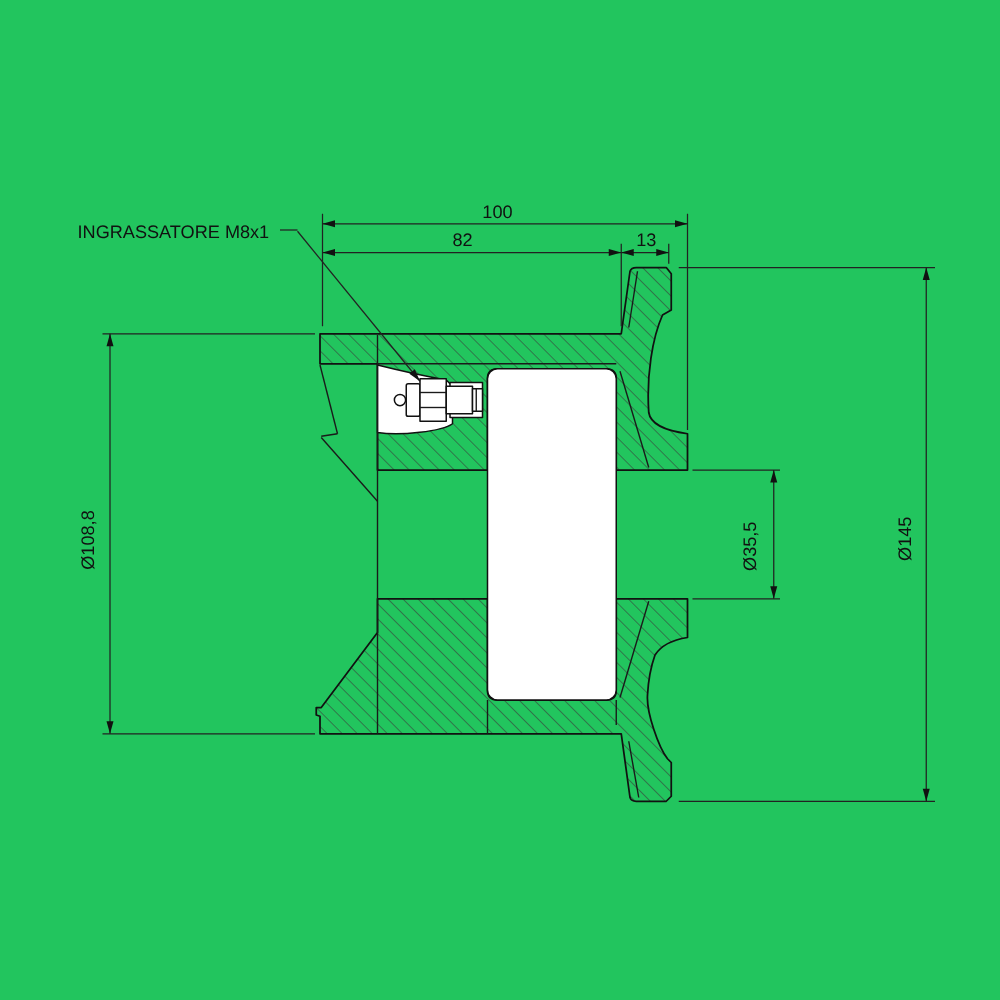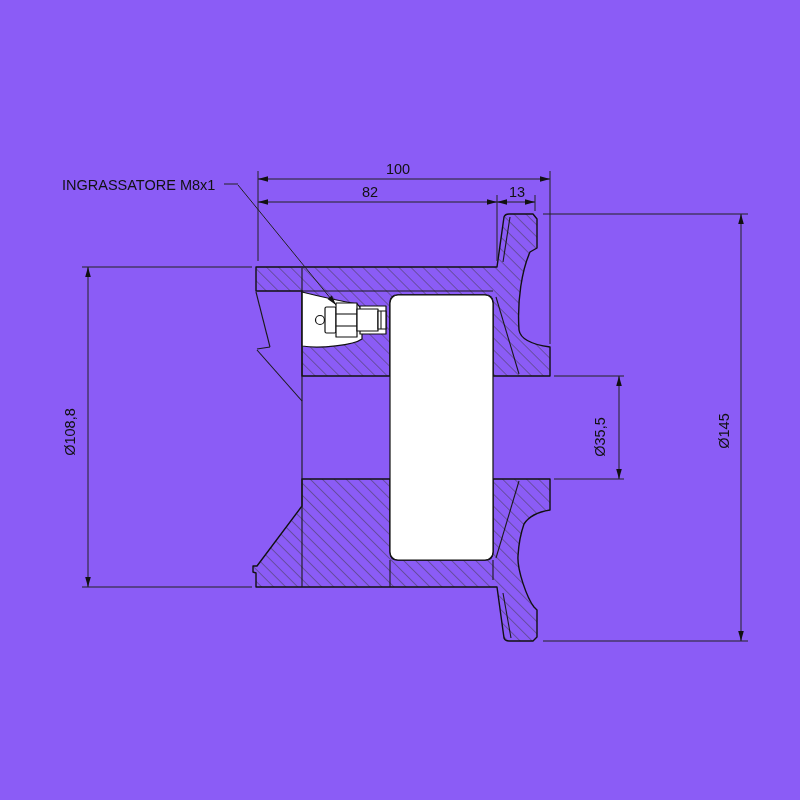--- a/index.html
+++ b/index.html
@@ -1,16 +1,16 @@
 <!DOCTYPE html>
 <html><head>
 <meta charset="utf-8">
 <style>
   html,body{margin:0;padding:0;background:#ffffff;}
-  .stage{width:800px;height:800px;background:#8b5cf6;position:relative;overflow:hidden;}
+  .stage{width:800px;height:800px;background:#22c55e;position:relative;overflow:hidden;}
   svg{display:block;}
   text{font-family:"Liberation Sans","DejaVu Sans",sans-serif;fill:#111;}
   .dimtxt{font-size:14.5px;}
   .callout{font-size:14.5px;}
   .outline{fill:none;stroke:#111;stroke-width:1.4;stroke-linejoin:round;}
   .thin{fill:none;stroke:#222;stroke-width:1;}
   .edge{fill:none;stroke:#1a1a1a;stroke-width:1.1;}
   .whitefill{fill:#fff;stroke:#111;stroke-width:1.2;stroke-linejoin:round;}
 </style>
 </head>

